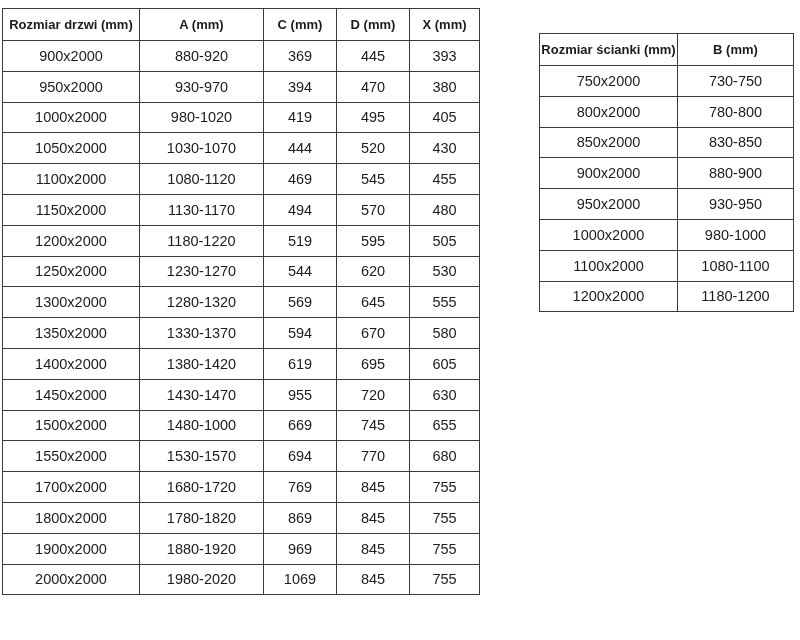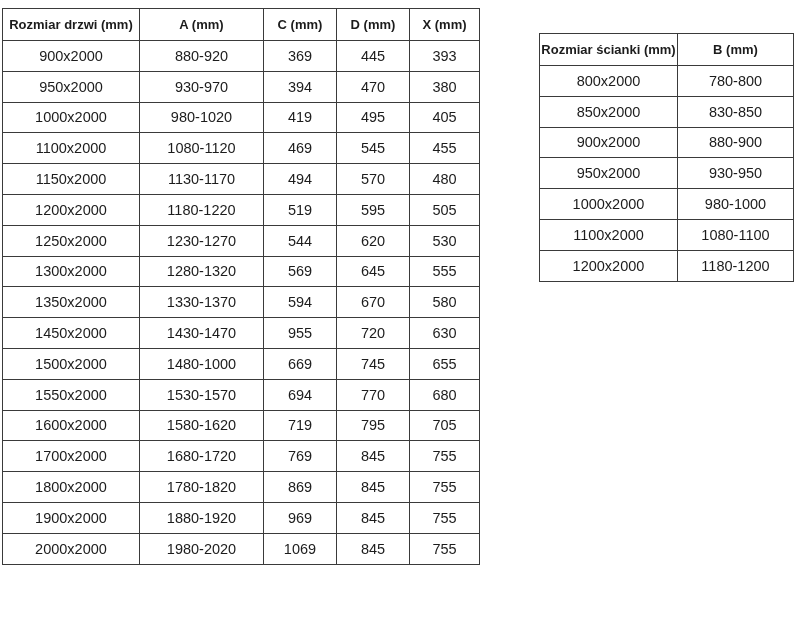--- a/index.html
+++ b/index.html
@@ -92,20 +92,27 @@
           <td>380</td>
         </tr>
         <tr>
           <td>1000x2000</td>
           <td>980-1020</td>
           <td>419</td>
           <td>495</td>
           <td>405</td>
         </tr>
         <tr>
+          <td>1050x2000</td>
+          <td>1030-1070</td>
+          <td>444</td>
+          <td>520</td>
+          <td>430</td>
+        </tr>
+        <tr>
           <td>1100x2000</td>
           <td>1080-1120</td>
           <td>469</td>
           <td>545</td>
           <td>455</td>
         </tr>
         <tr>
           <td>1150x2000</td>
           <td>1130-1170</td>
           <td>494</td>
@@ -134,46 +141,46 @@
           <td>555</td>
         </tr>
         <tr>
           <td>1350x2000</td>
           <td>1330-1370</td>
           <td>594</td>
           <td>670</td>
           <td>580</td>
         </tr>
         <tr>
+          <td>1400x2000</td>
+          <td>1380-1420</td>
+          <td>619</td>
+          <td>695</td>
+          <td>605</td>
+        </tr>
+        <tr>
           <td>1450x2000</td>
           <td>1430-1470</td>
           <td>955</td>
           <td>720</td>
           <td>630</td>
         </tr>
         <tr>
           <td>1500x2000</td>
           <td>1480-1000</td>
           <td>669</td>
           <td>745</td>
           <td>655</td>
         </tr>
         <tr>
           <td>1550x2000</td>
           <td>1530-1570</td>
           <td>694</td>
           <td>770</td>
           <td>680</td>
-        </tr>
-        <tr>
-          <td>1600x2000</td>
-          <td>1580-1620</td>
-          <td>719</td>
-          <td>795</td>
-          <td>705</td>
         </tr>
         <tr>
           <td>1700x2000</td>
           <td>1680-1720</td>
           <td>769</td>
           <td>845</td>
           <td>755</td>
         </tr>
         <tr>
           <td>1800x2000</td>
@@ -205,20 +212,24 @@
       <col style="width:116px">
     </colgroup>
   <thead>
         <tr>
           <th>Rozmiar ścianki (mm)</th>
           <th>B (mm)</th>
         </tr>
       </thead>
       <tbody>
         <tr>
+          <td>750x2000</td>
+          <td>730-750</td>
+        </tr>
+        <tr>
           <td>800x2000</td>
           <td>780-800</td>
         </tr>
         <tr>
           <td>850x2000</td>
           <td>830-850</td>
         </tr>
         <tr>
           <td>900x2000</td>
           <td>880-900</td>

